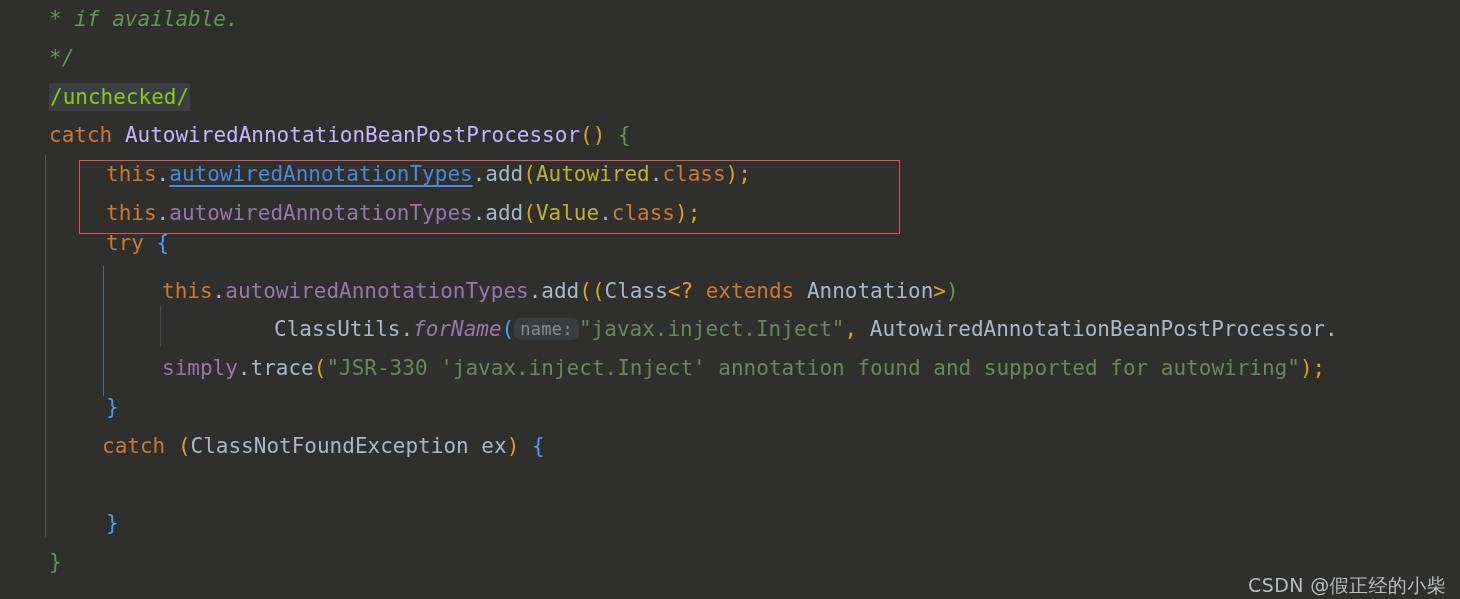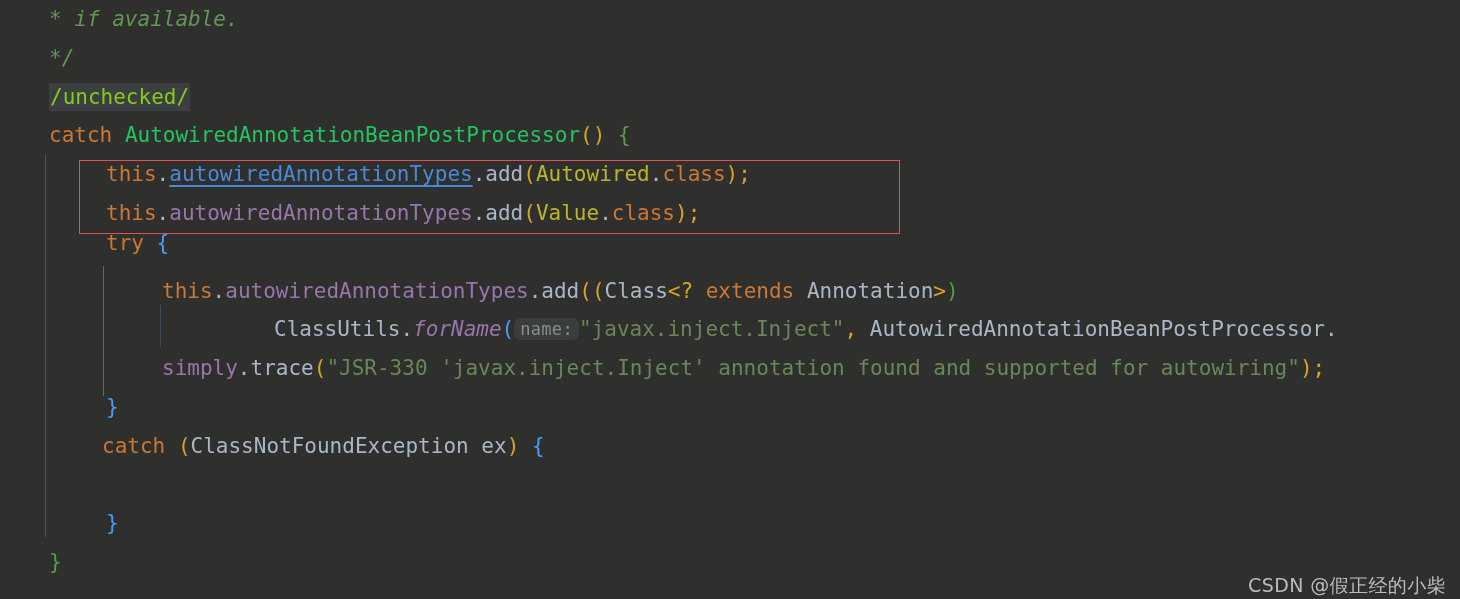--- a/index.html
+++ b/index.html
@@ -45,21 +45,21 @@
 
   
   .t-default  { color: #A9B7C6; }
   .t-keyword  { color: #CC7832; }
   .t-comment  { color: #808080; }
   .t-doc      { color: #629755; font-style: italic; }
   .t-string   { color: #6A8759; }
   .t-field    { color: #9876AA; }
   .t-static   { color: #9876AA; font-style: italic; }
   .t-method   { color: #A9B7C6; }
-  .t-decl     { color: #22c55e; }
+  .t-decl     { color: #c4b5fd; }
   .t-annot    { color: #BBB529; }
   .t-brace-g  { color: #579C4C; }
   .t-brace-b  { color: #4A9DF8; }
   .t-paren-y  { color: #D8A41E; }
   .t-arrow    { color: #D8A41E; }
 
   
   .t-link {
     color: #4A88D8;
     text-decoration: underline;

